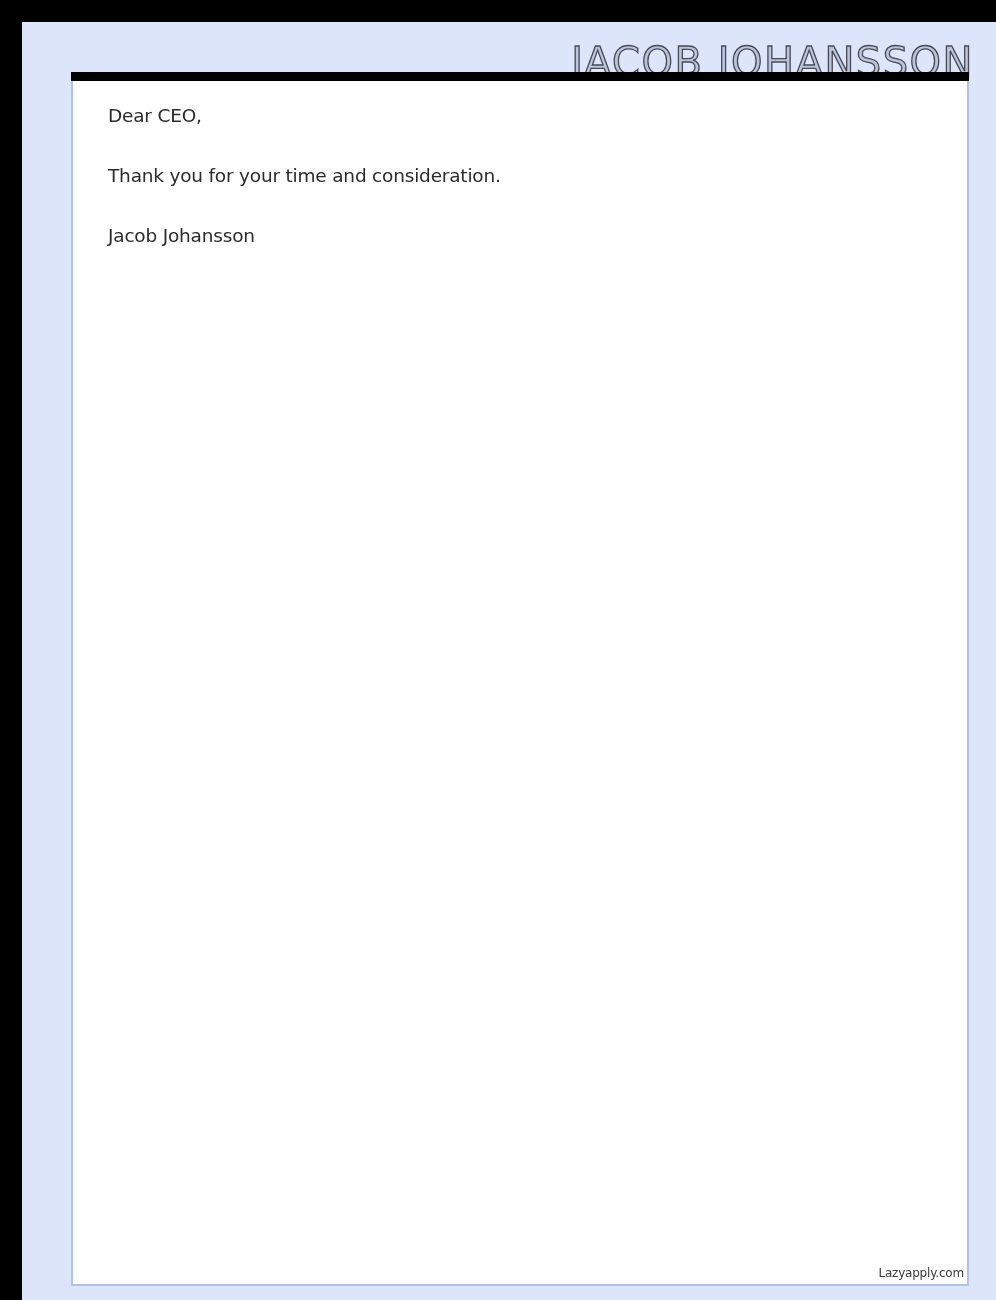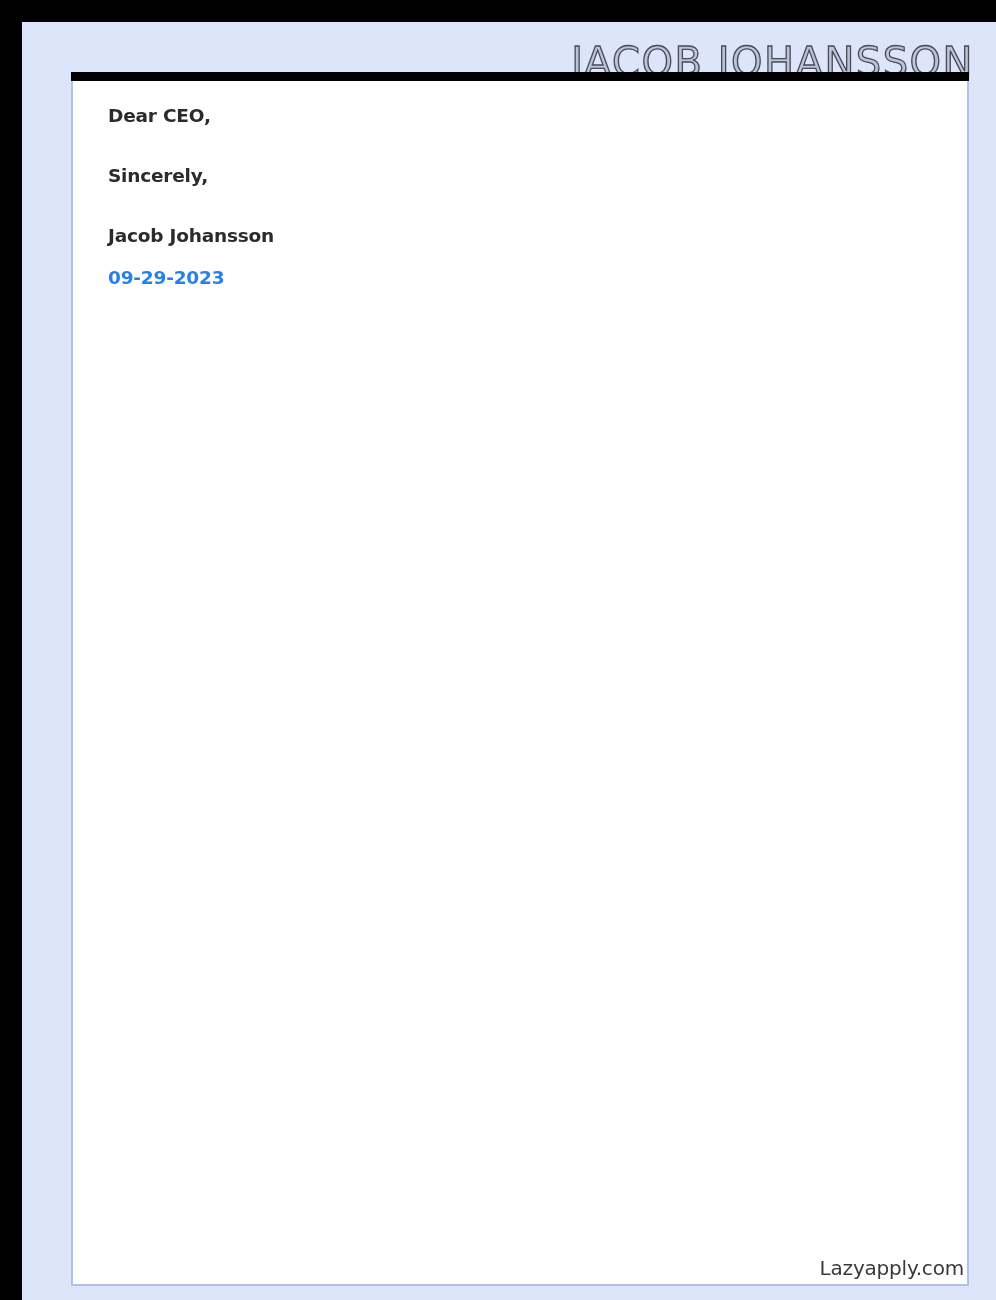--- a/index.html
+++ b/index.html
@@ -53,21 +53,20 @@
     left:37px; top:38px;
     width:898px; height:9px;
     background:#000000;
   }
 
   
   .letter-body {
     position:absolute;
     left:62px; top:55px;
     width:800px;
-    font-weight:bold;
   }
 
   .letter-line {
     font-family:"DejaVu Sans", sans-serif;
     font-size:18.5px;
     line-height:30px;
     color:#2b2b2b;
     margin-bottom:30px;
     letter-spacing:-0.2px;
   }
@@ -80,21 +79,21 @@
   .sign-date {
     color:#2680eb;
     margin-bottom:0;
   }
 
   
   .page-footer {
     position:absolute;
     right:22px; bottom:10px;
     font-family:"DejaVu Sans", sans-serif;
-    font-size:20px;
+    font-size:12px;
     color:#3a3a3a;
     letter-spacing:-0.2px;
   }
 </style>
 </head>
 <body>
 
 <div class="doc-frame">
 
   <div class="name-header">JACOB JOHANSSON</div>
@@ -103,24 +102,23 @@
   <div class="page-topbar"></div>
 
   <div class="letter-body">
 
     <div class="letter-line salutation">Dear CEO,</div>
 
 
 
 
 
+    <div class="letter-line">Thank you for your time and consideration.</div>
 
-    <div class="letter-line">Sincerely,</div>
 
     <div class="letter-line sign-name">Jacob Johansson</div>
 
-    <div class="letter-line sign-date">09-29-2023</div>
 
   </div>
 
   <div class="page-footer">Lazyapply.com</div>
 
 </div>
 
 </body></html>

